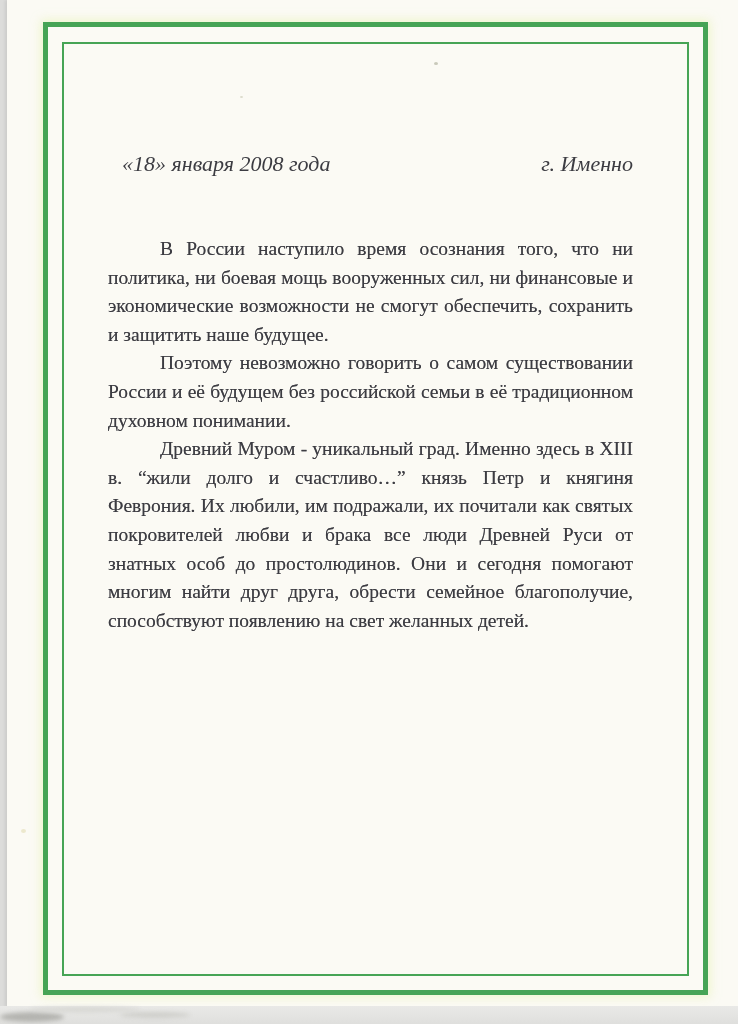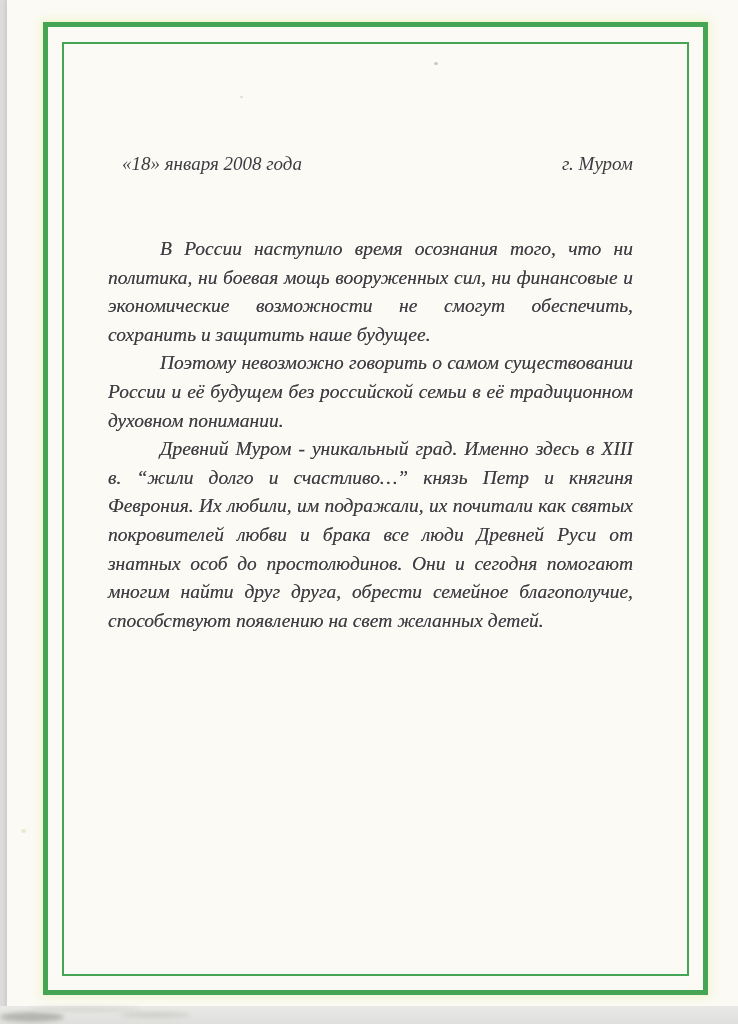--- a/index.html
+++ b/index.html
@@ -43,33 +43,32 @@
   .content {
     position: absolute;
     left: 108px; top: 150px;
     width: 525px;
     color: var(--text);
   }
   .date-row {
     display: flex;
     justify-content: space-between;
     font-style: italic;
-    font-size: 19px;
+    font-size: 22px;
     line-height: 28px;
     padding-left: 14px;
     text-align: right;
   }
   .body-text { margin-top: 57px; }
   .body-text p {
     font-size: 19.5px;
     line-height: 28.6px;
     text-align: justify;
     text-indent: 52px;
     text-shadow: 0 0 0.6px rgba(60,60,66,0.65);
-    font-style: italic;
   }
   .speck {
     position: absolute;
     border-radius: 50%;
     pointer-events: none;
   }
   .speck-1 { left: 434px; top: 62px;  width: 4px; height: 3px; background: #c9c9ba; }
   .speck-2 { left: 240px; top: 96px;  width: 3px; height: 2px; background: #dcdccc; }
   .speck-3 { left: 21px;  top: 829px; width: 5px; height: 4px; background: #ece8cd; }
   .edge-bottom {
@@ -94,21 +93,21 @@
 <div class="scan-root">
 
   <div class="paper"></div>
 
   <div class="frame-outer"></div>
   <div class="frame-inner"></div>
 
   <div class="content">
     <div class="date-row">
       <span>«18» января 2008 года</span>
-      <span>г. Муром</span>
+      <span>г. Именно</span>
     </div>
     <div class="body-text">
       <p>В России наступило время осознания того, что ни политика, ни боевая мощь вооруженных сил, ни финансовые и экономические возможности не смогут обеспечить, сохранить и защитить наше будущее.</p>
       <p>Поэтому невозможно говорить о самом существовании России и её будущем без российской семьи в её традиционном духовном понимании.</p>
       <p>Древний Муром - уникальный град. Именно здесь в XIII в. “жили долго и счастливо…” князь Петр и княгиня Феврония. Их любили, им подражали, их почитали как святых покровителей любви и брака все люди Древней Руси от знатных особ до простолюдинов. Они и сегодня помогают многим найти друг друга, обрести семейное благополучие, способствуют появлению на свет желанных детей.</p>
     </div>
   </div>
 
   <div class="speck speck-1"></div>
   <div class="speck speck-2"></div>

